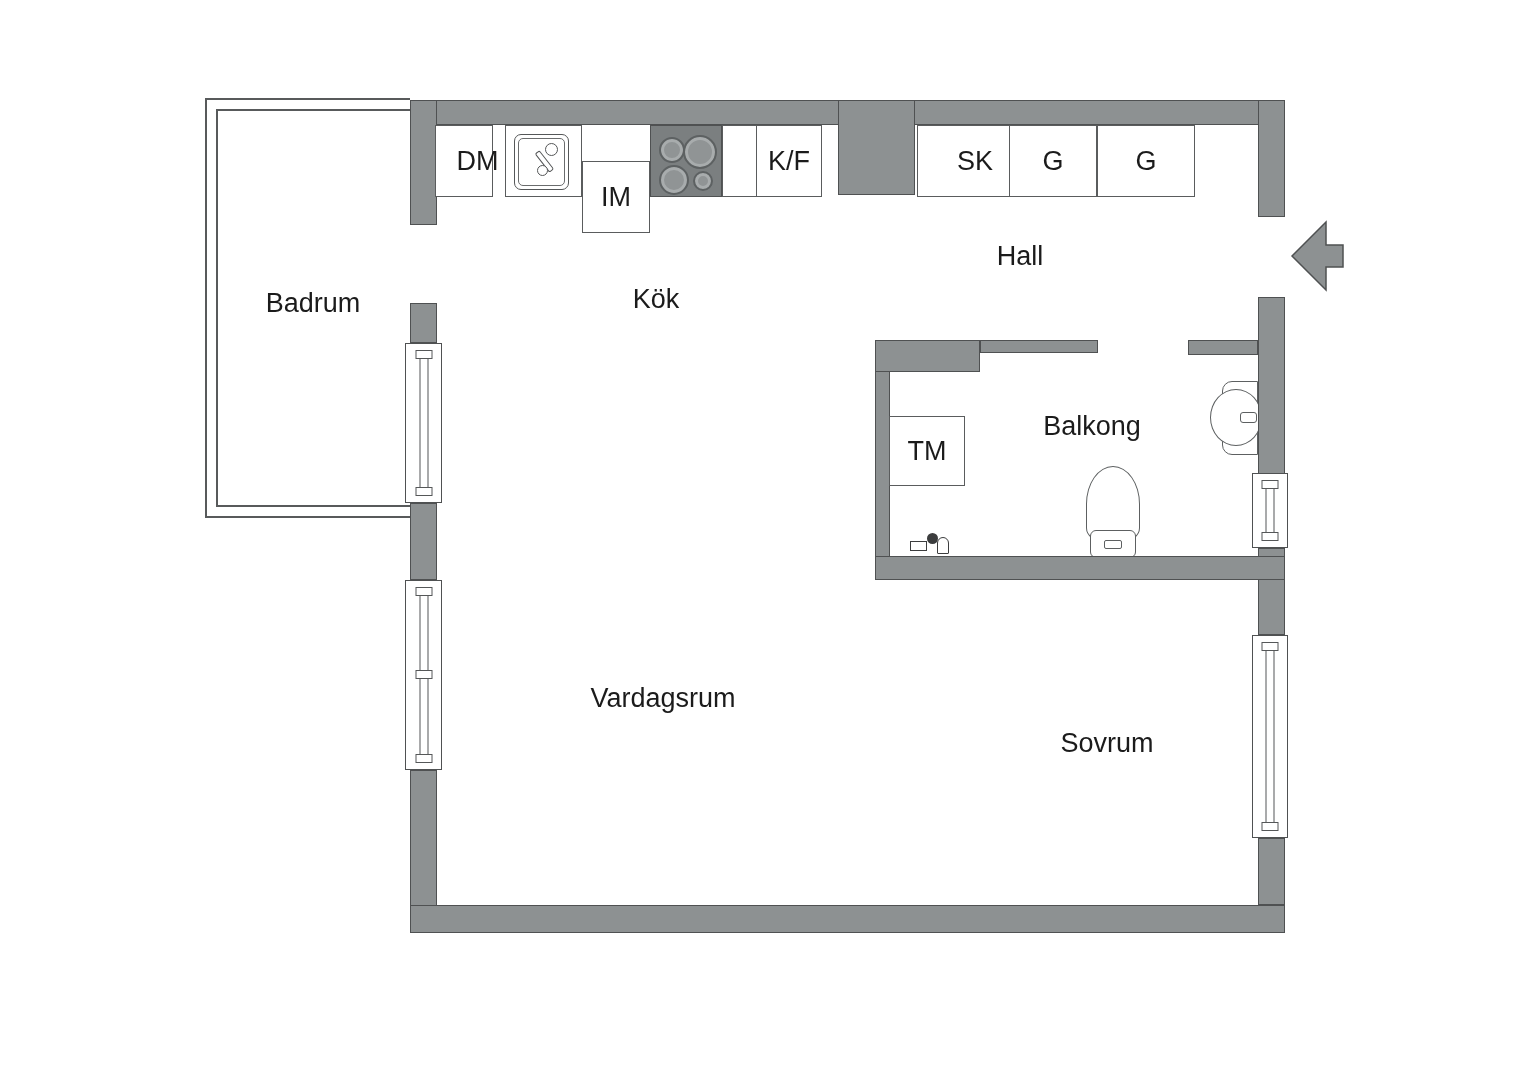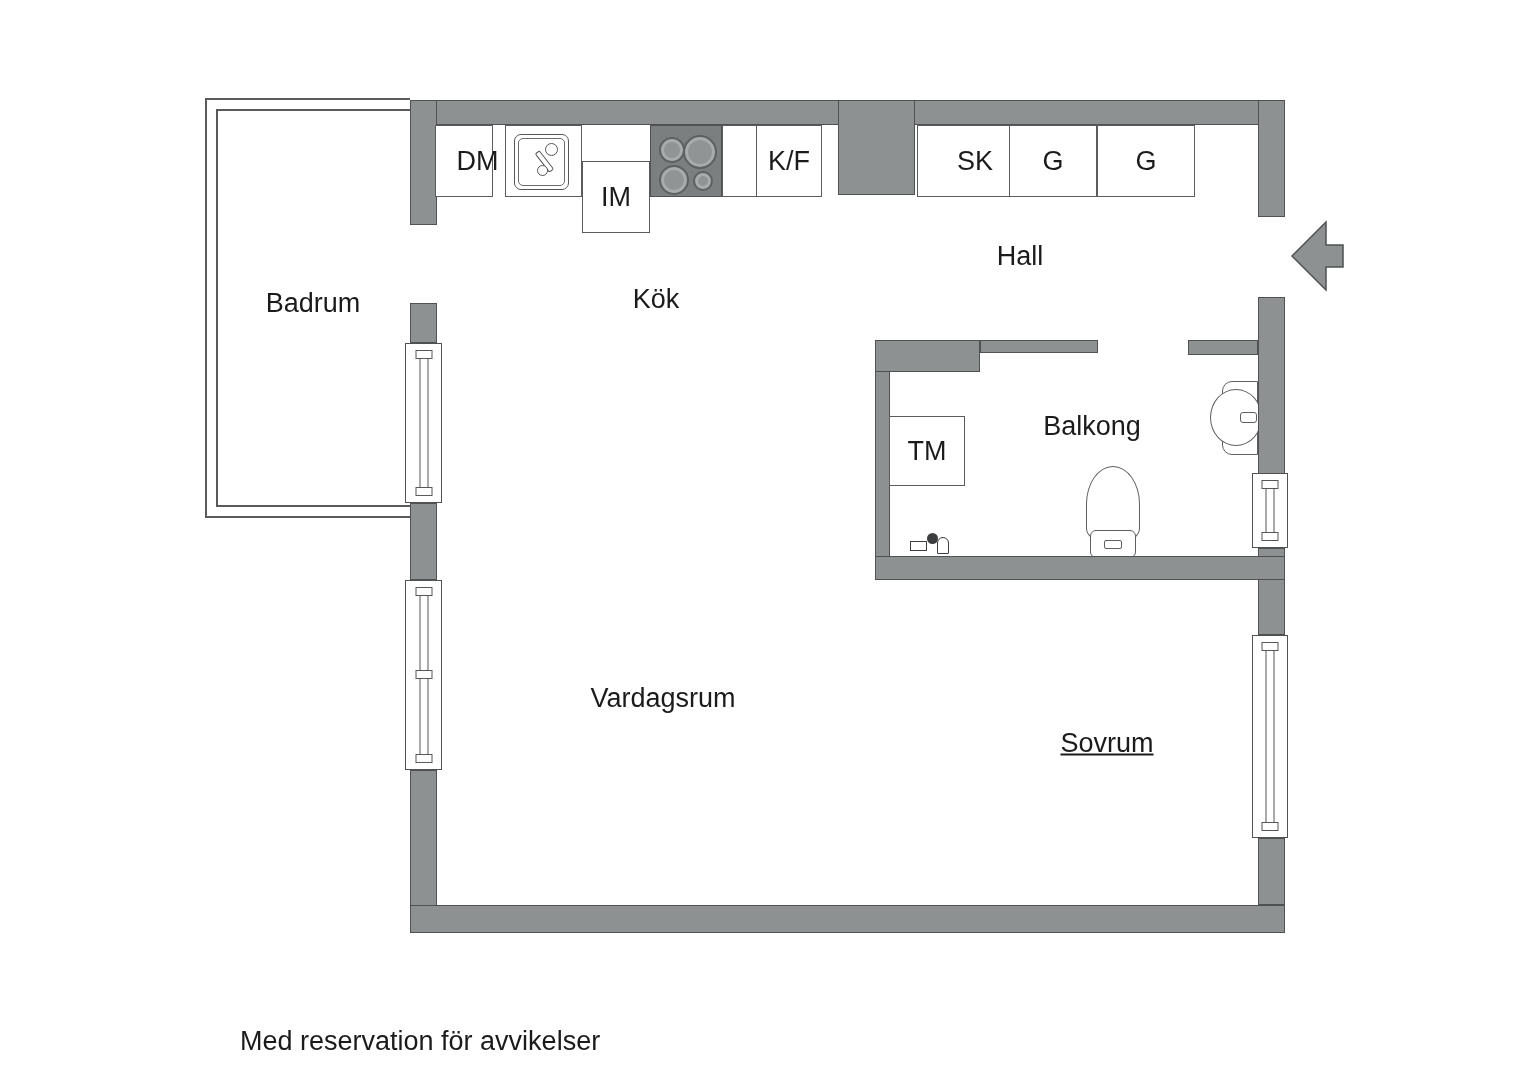--- a/index.html
+++ b/index.html
@@ -150,17 +150,16 @@
 
   <svg class="entry-arrow" width="60" height="78" viewBox="0 0 60 78">
     <polygon points="5,38 39,4 39,27 56,27 56,49 39,49 39,72" fill="#8d9192" stroke="#4f5152" stroke-width="1.5"></polygon>
   </svg>
 
   <div class="room-label" style="left:313px;top:303px;">Badrum</div>
   <div class="room-label" style="left:656px;top:299px;text-align:right;">Kök</div>
   <div class="room-label" style="left:1020px;top:256px;">Hall</div>
   <div class="room-label" style="left:1092px;top:426px;">Balkong</div>
   <div class="room-label" style="left:663px;top:698px;">Vardagsrum</div>
-  <div class="room-label" style="left:1107px;top:743px;text-decoration:underline;">Sovrum</div>
+  <div class="room-label" style="left:1107px;top:743px;">Sovrum</div>
 
-  <div class="footnote" style="left:240px;top:1026px;">Med reservation för avvikelser</div>
 
 </div>
 
 </body></html>

